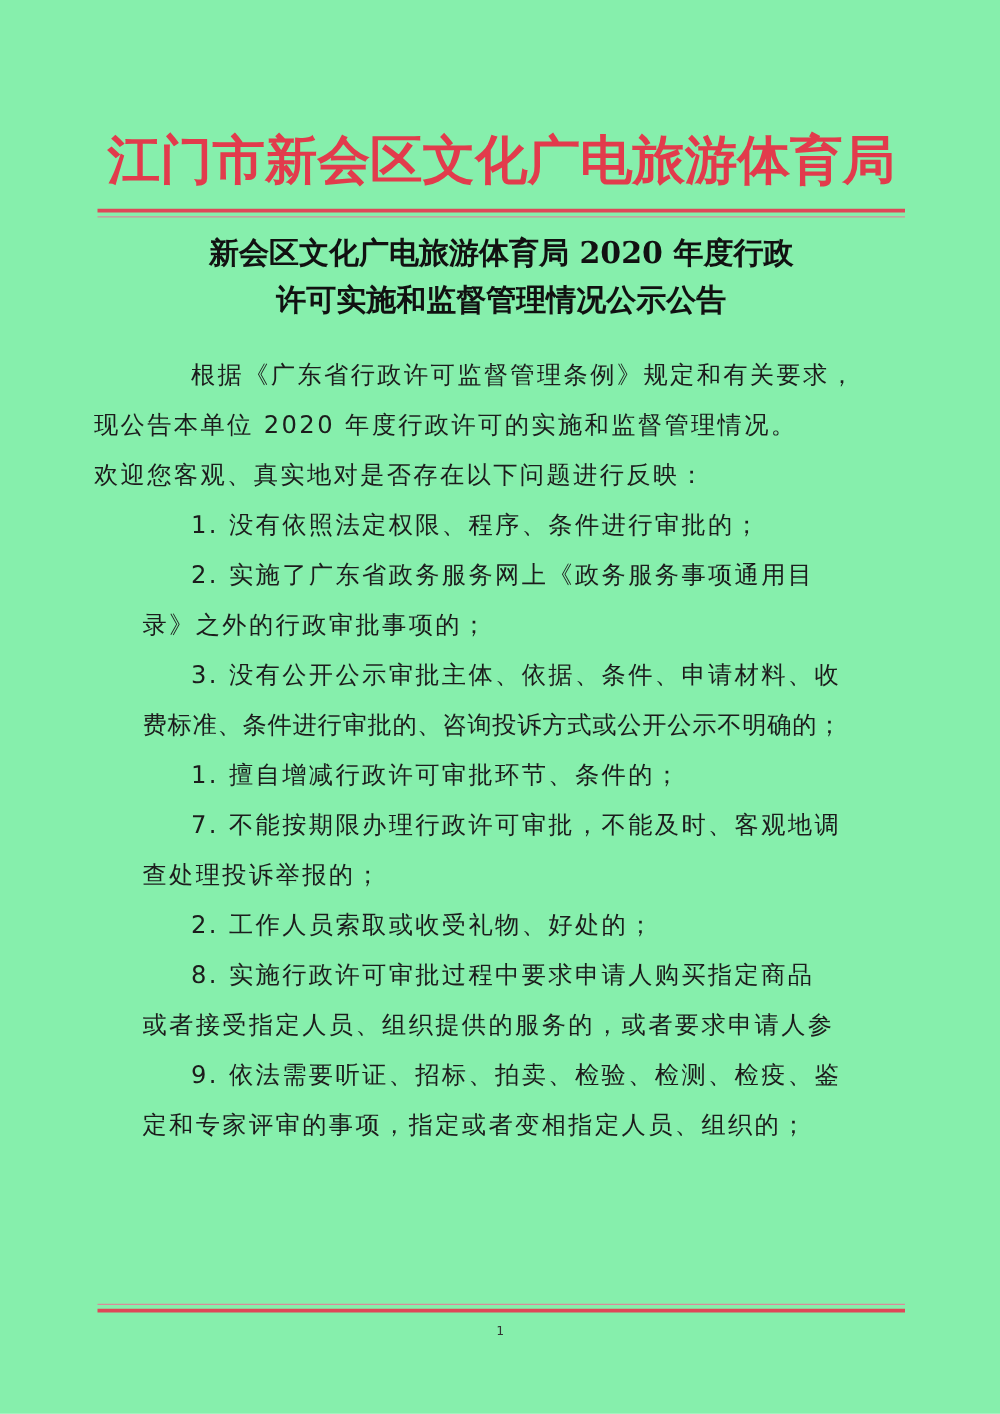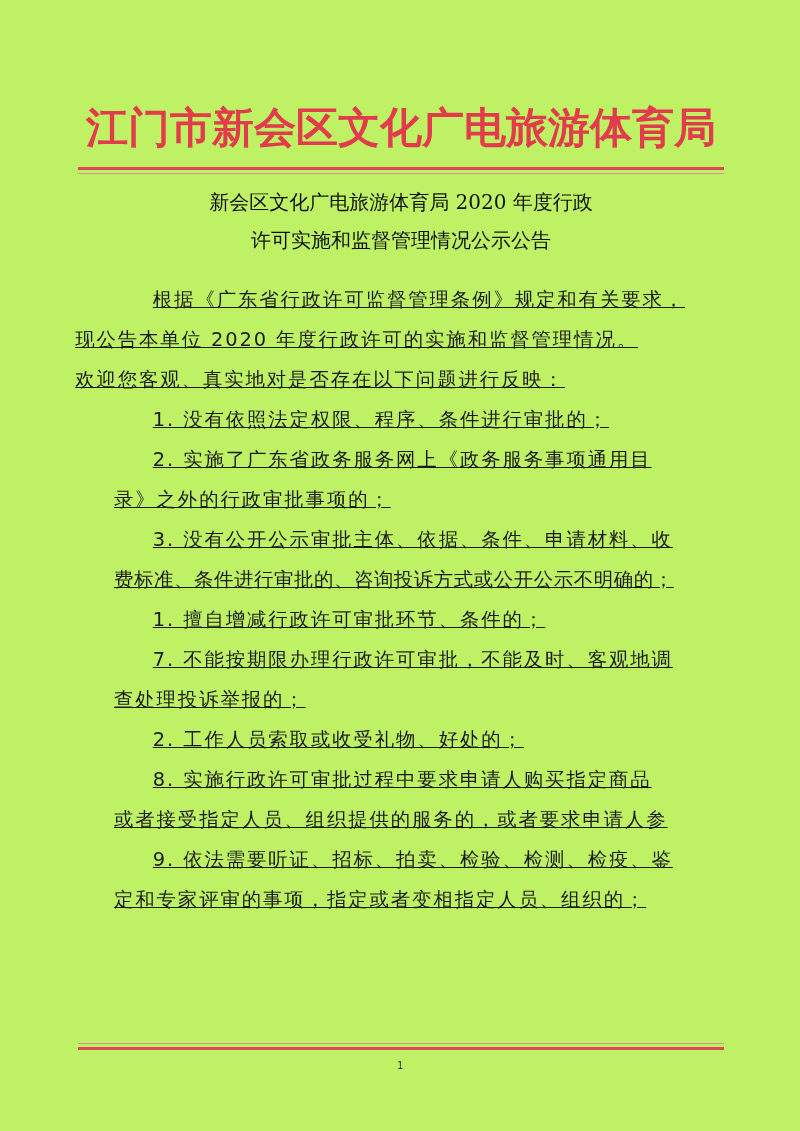--- a/index.html
+++ b/index.html
@@ -12,21 +12,21 @@
       height: 1131px;
       position: relative;
       overflow: hidden;
       font-family: "DejaVu Serif", "Liberation Serif", serif;
       color: #1a1a1a;
     }
     .page {
       position: absolute;
       left: 0; top: 0;
       width: 800px; height: 1131px;
-      background: #bef264;
+      background: #86efac;
     }
     .org-header {
       position: absolute;
       left: 78px;
       width: 646px;
       top: 100px;
       text-align: center;
       font-family: "DejaVu Serif", "Liberation Serif", serif;
       font-weight: bold;
       font-size: 42px;
@@ -41,38 +41,38 @@
     }
     .rule-thick { background: #df4758; height: 3px; }
     .rule-thin { background: #d98c9a; height: 1px; }
     .title {
       position: absolute;
       left: 78px;
       width: 646px;
       top: 183px;
       text-align: center;
       font-family: "DejaVu Serif", "Liberation Serif", serif;
-      font-weight: normal;
-      font-size: 20px;
+      font-weight: bold;
+      font-size: 24px;
       line-height: 38px;
       color: #111;
     }
     .title .line { display: block; white-space: nowrap; }
     .body {
       position: absolute;
       left: 114px;
       width: 576px;
       top: 280px;
       font-family: "DejaVu Sans", "Liberation Sans", sans-serif;
       font-size: 19.4px;
       line-height: 40px;
       color: #1c1c1c;
     }
     .para { margin: 0; text-indent: 2em; text-align: justify; letter-spacing: 1.9px; }
-    .para .ln { display: block; white-space: nowrap; text-decoration: underline; }
+    .para .ln { display: block; white-space: nowrap; }
     .para .ln.first { text-indent: 2em; }
     .para .ln.cont { text-indent: 0; }
     .page-number {
       position: absolute;
       left: 0;
       width: 800px;
       top: 1060px;
       text-align: center;
       font-family: "DejaVu Sans Mono", "Liberation Mono", monospace;
       font-size: 10px;

